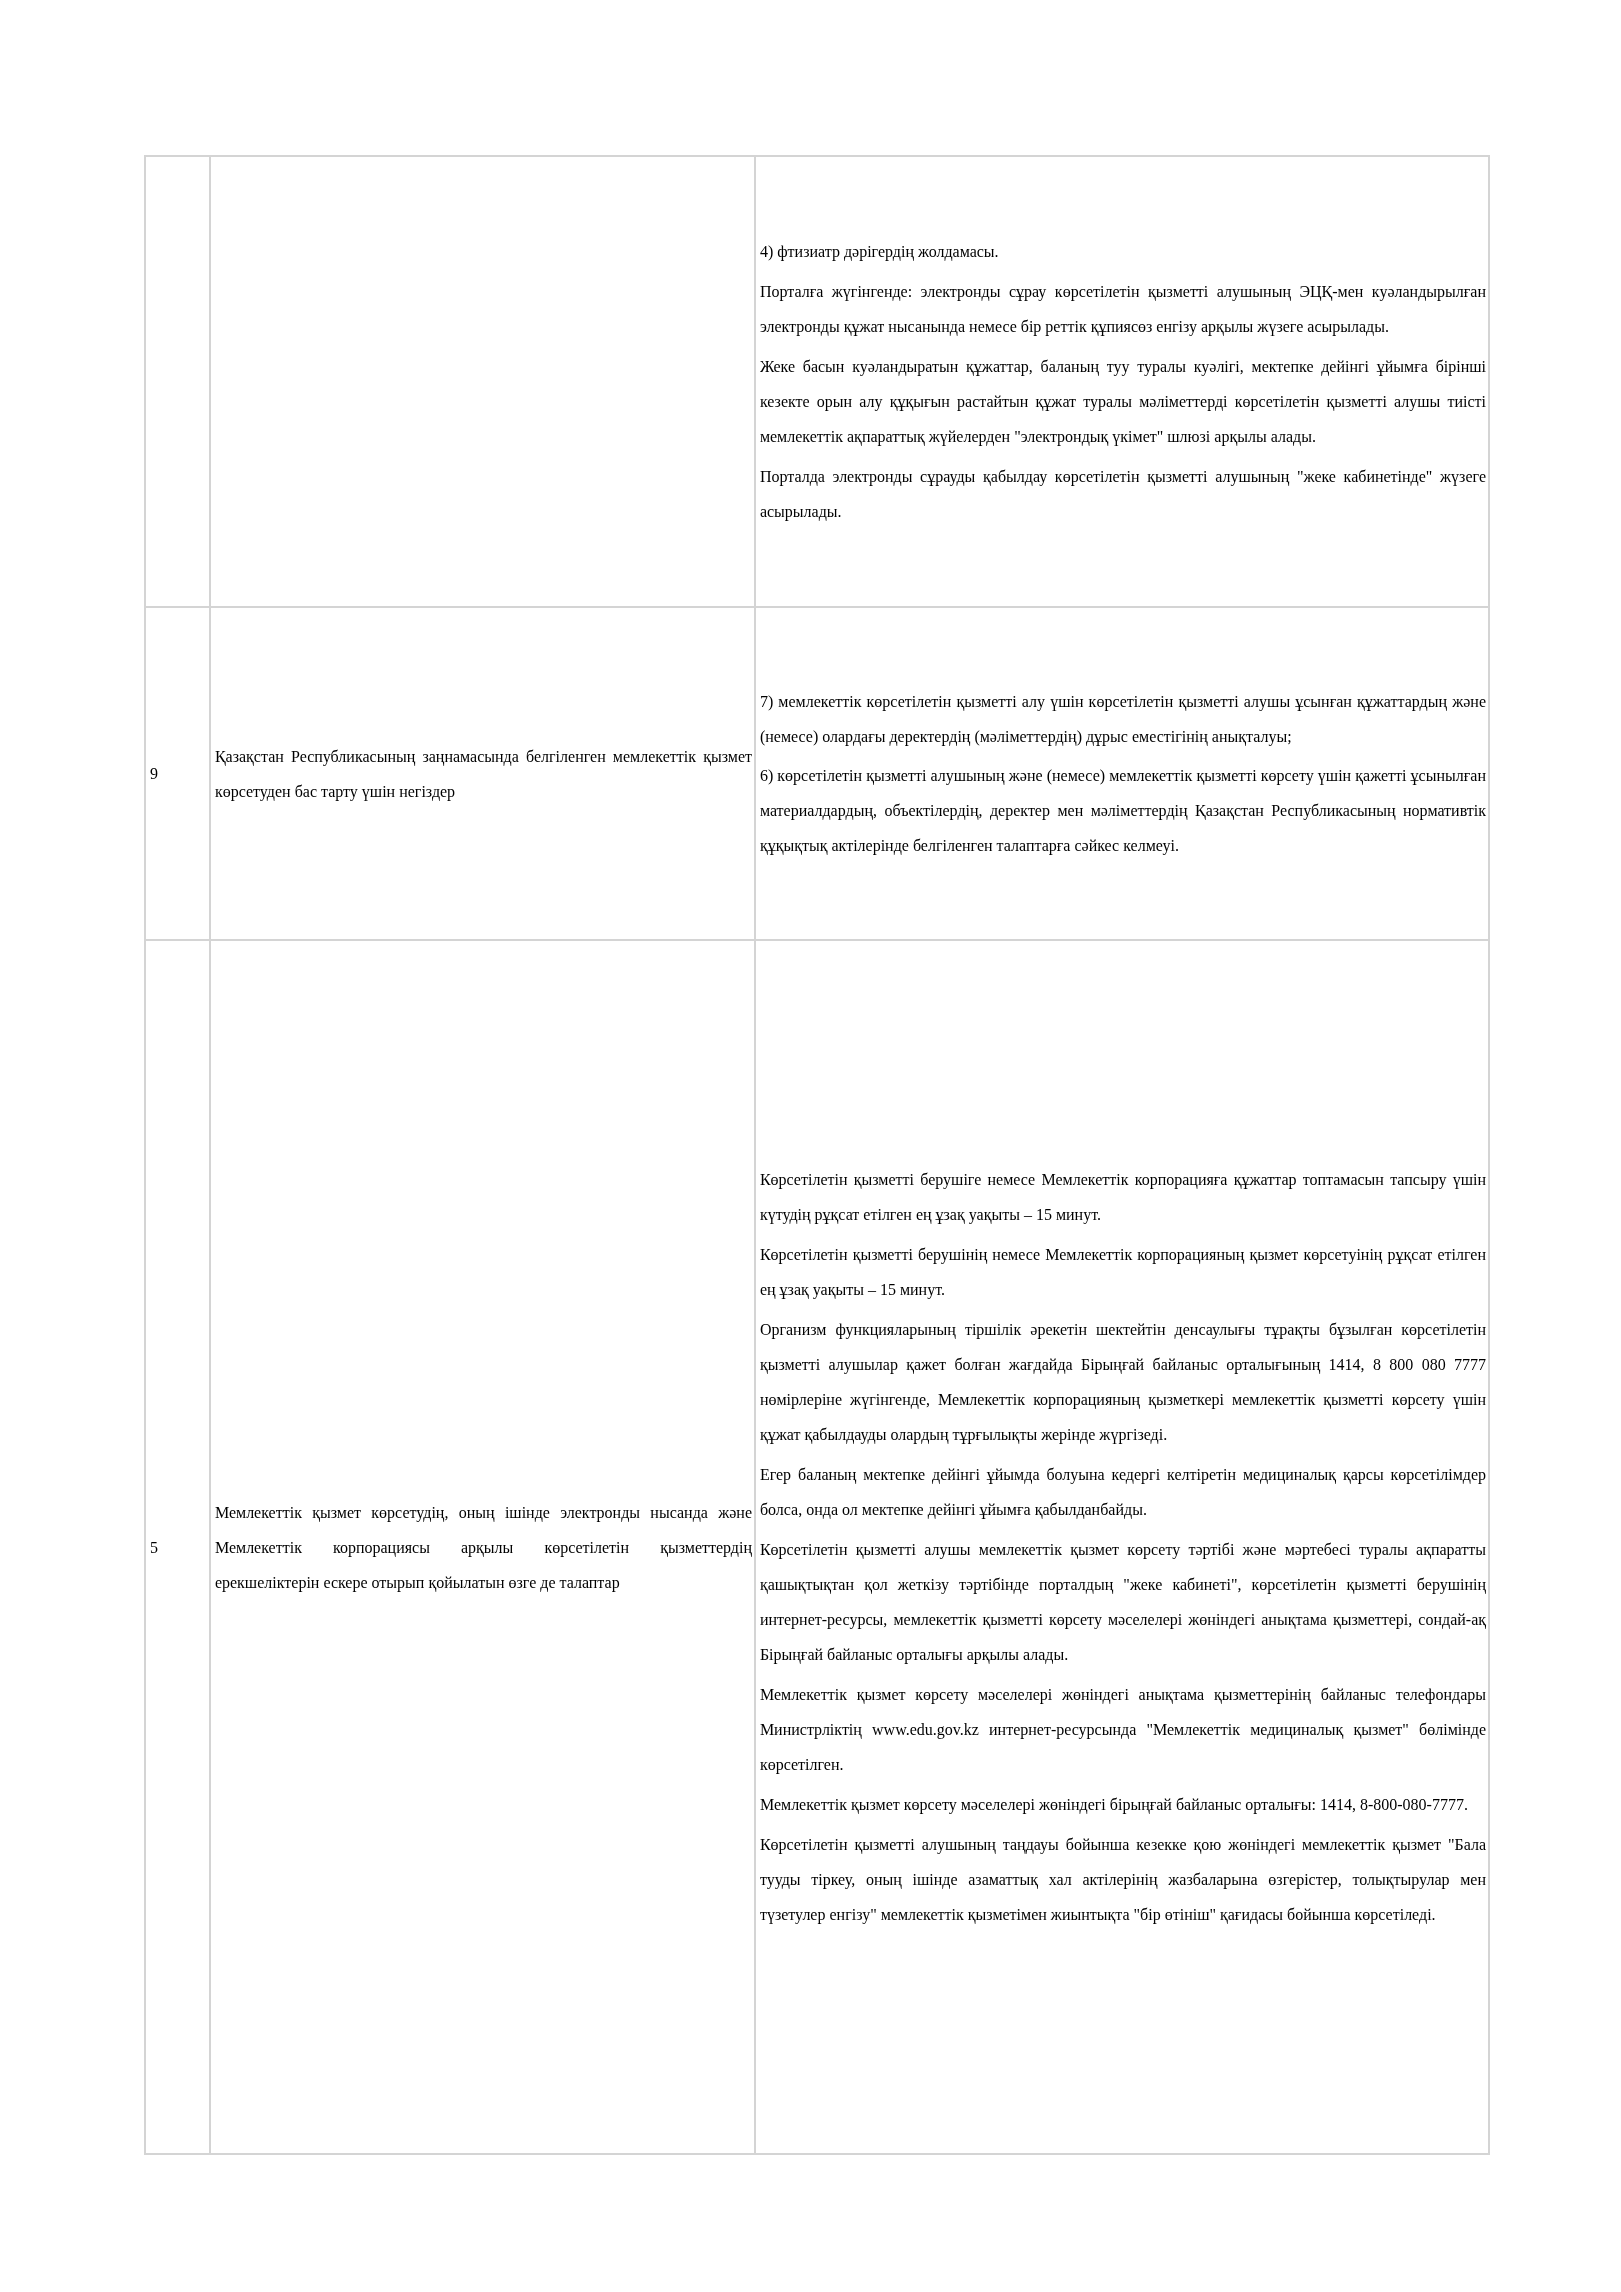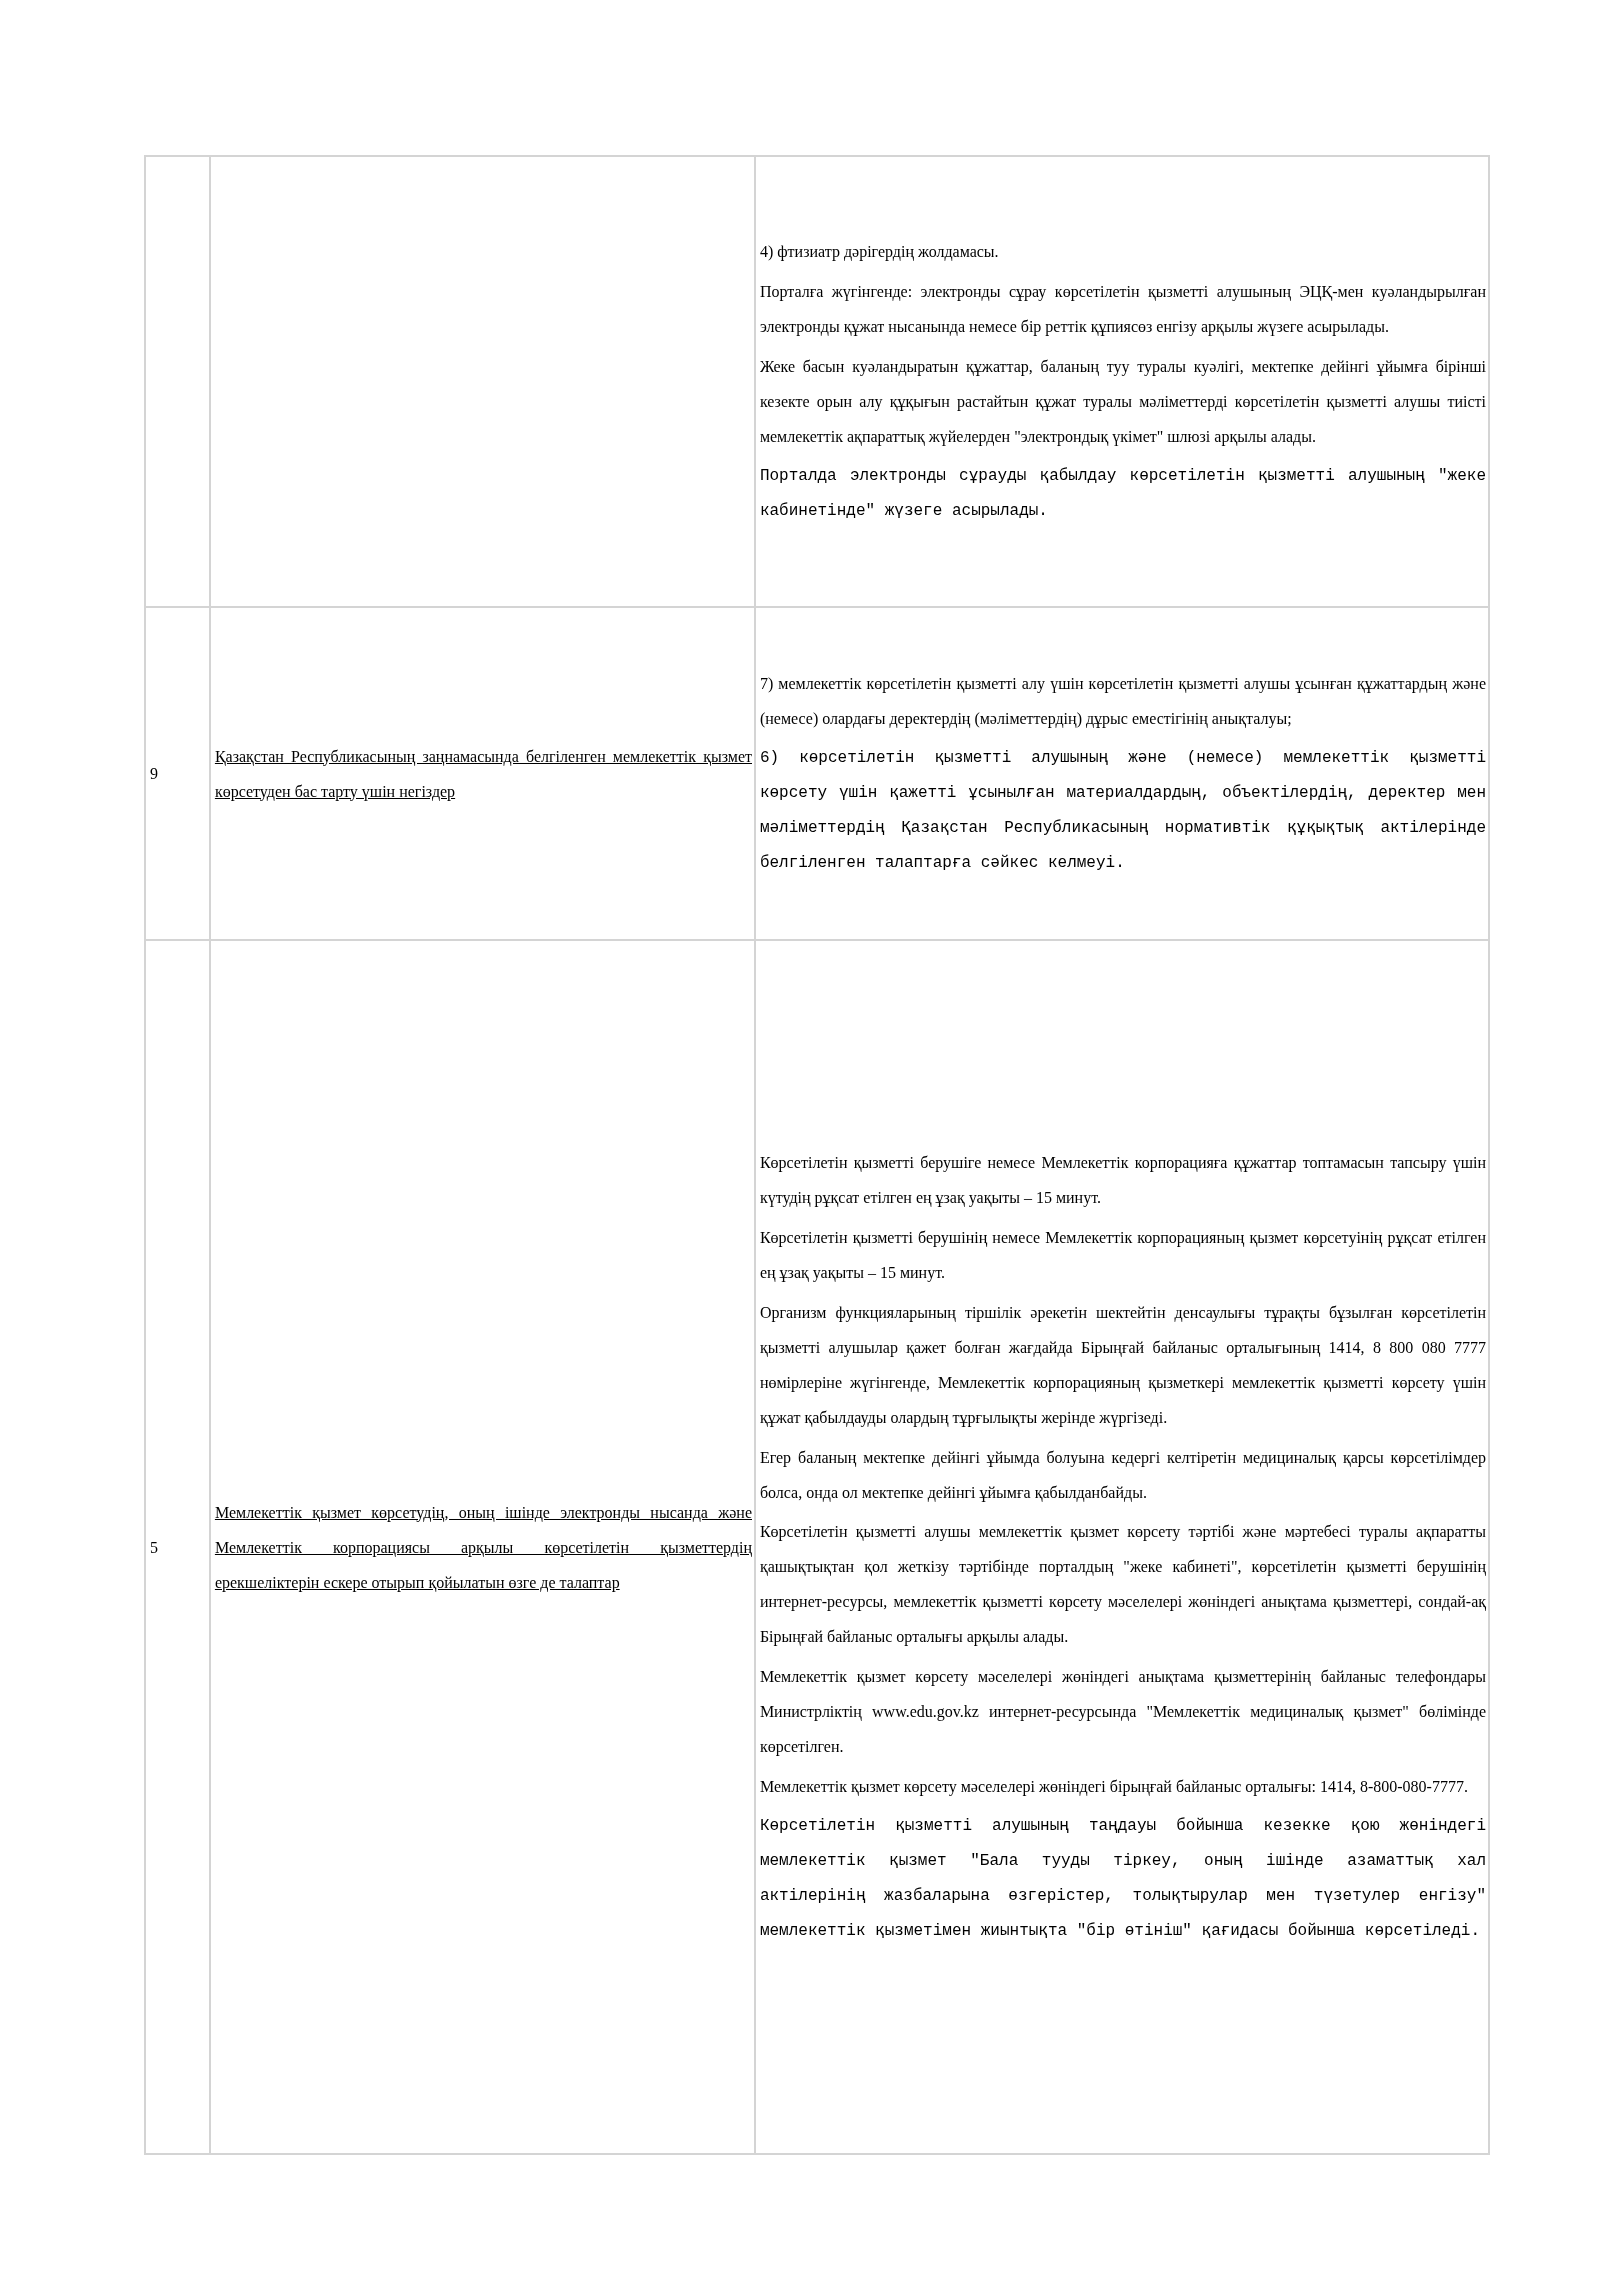--- a/index.html
+++ b/index.html
@@ -35,33 +35,32 @@
     col.c-num { width: 65px; }
     col.c-name { width: 545px; }
     col.c-desc { width: 734px; }
     td.num {
       text-align: left;
       padding-left: 5.9px;
     }
     td.name {
       text-align: justify;
       text-align-last: left;
-      text-decoration: underline;
     }
     td.desc {
       vertical-align: top;
       padding-top: 3.9px;
       padding-bottom: 5.9px;
     }
     td.desc p {
       margin: 0 0 4.9px 0;
       text-align: justify;
       text-align-last: left;
     }
-    td.desc p:last-child { margin-bottom: 0; font-family: Liberation Mono, monospace; }
+    td.desc p:last-child { margin-bottom: 0; }
     .name-text { display: block; }
   </style>
 </head>
 <body>
 
 <div class="page">
   <table class="doc-table">
     <colgroup>
       <col class="c-num">
       <col class="c-name">

